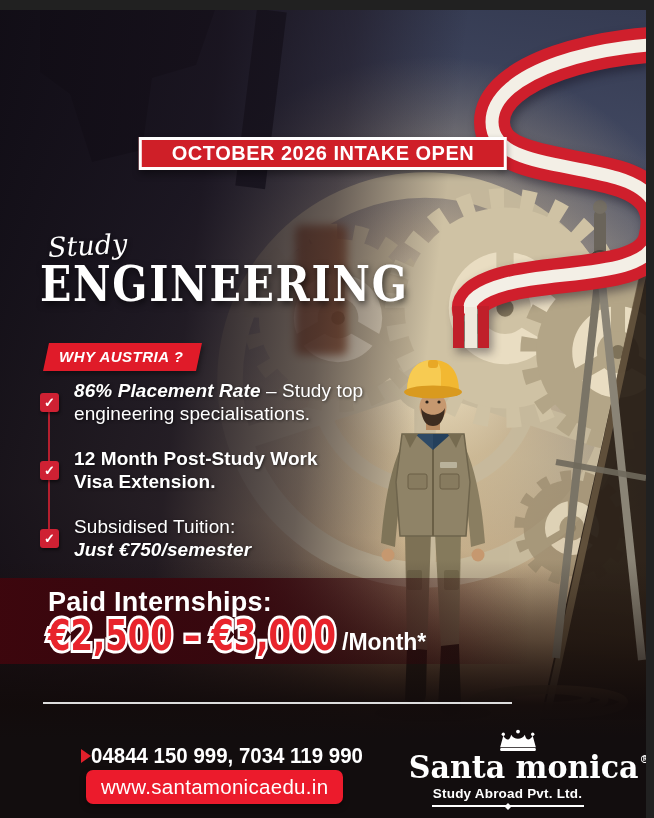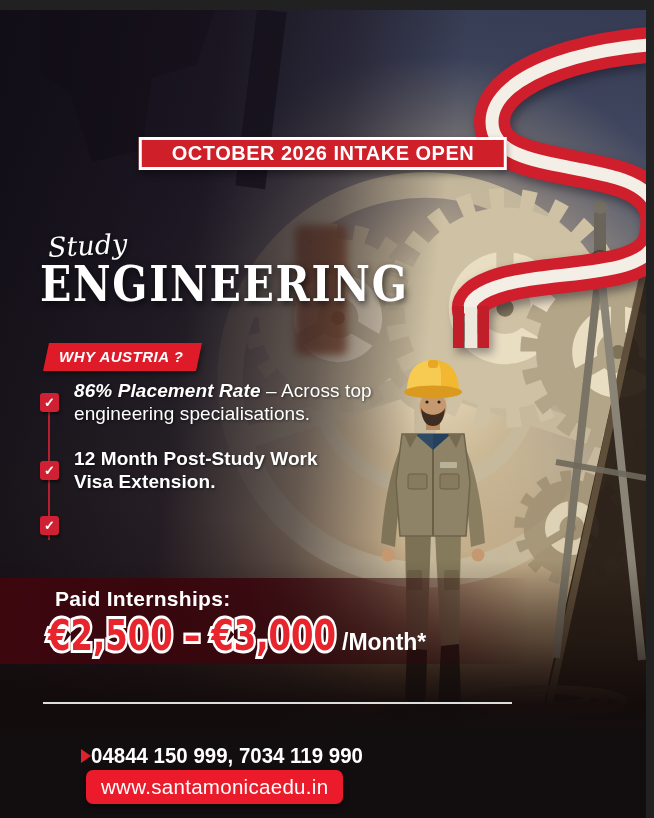--- a/index.html
+++ b/index.html
@@ -39,21 +39,21 @@
     font-weight:700;display:flex;align-items:center;justify-content:center;box-shadow:1px 2px 3px rgba(0,0,0,0.5);}
   .check-text{color:#fff;font-size:19px;line-height:1.2;letter-spacing:0.1px;text-shadow:1px 1px 3px rgba(0,0,0,0.55);}
   .hl{font-weight:700;font-style:italic;}
   .blk{display:block;}
   .item-1{top:370px;width:352px;} .item-1 .check-text{width:318px;}
   .item-2{top:438px;width:320px;} .item-2 .check-text{width:262px;font-weight:bold;}
   .item-3{top:506px;width:320px;}
 
   .band{position:absolute;left:0;top:568px;width:100%;height:86px;
     background:linear-gradient(90deg, rgba(62,6,13,0.96) 0%, rgba(56,6,13,0.9) 38%, rgba(48,5,11,0.5) 62%, rgba(48,5,11,0) 82%);}
-  .band-label{position:absolute;left:48px;top:577px;color:#fff;font-size:21px;font-weight:700;letter-spacing:0.3px;margin-left:7px;}
+  .band-label{position:absolute;left:48px;top:577px;color:#fff;font-size:27px;font-weight:700;letter-spacing:0.3px;}
   .euro-svg{position:absolute;left:44px;top:597px;overflow:visible;}
 
   .terms{position:absolute;left:0;top:676px;width:604px;text-align:right;color:#e8e8e8;font-size:9px;font-weight:700;}
   .rule{position:absolute;left:43px;top:692px;width:469px;height:1.5px;background:#ddd;}
 
   .phone-row{position:absolute;left:43px;top:733px;display:flex;align-items:center;padding-left:38px;}
   .tri{width:0;height:0;border-left:10px solid #e0202b;border-top:7px solid transparent;border-bottom:7px solid transparent;}
   .phone{color:#fff;font-size:22px;font-weight:700;white-space:nowrap;transform:scaleX(0.93);transform-origin:left center;}
   .site-pill{position:absolute;left:40px;top:760px;background:#ec1b2c;color:#fff;font-size:20.5px;
     padding:5px 15px;border-radius:7px;letter-spacing:0.3px;white-space:nowrap;box-shadow:0 3px 6px rgba(0,0,0,0.4);margin-left:46px;}
@@ -213,41 +213,59 @@
 
   <div class="badge">
     <span>WHY AUSTRIA ?</span>
   </div>
 
   <div class="connector"></div>
 
   <div class="check-item item-1">
     <div class="checkbox">✓</div>
     <div class="check-text">
-      <span class="hl">86% Placement Rate</span><span> – Across top engineering specialisations.</span>
+      <span class="hl">86% Placement Rate</span><span> – Study top engineering specialisations.</span>
     </div>
   </div>
 
   <div class="check-item item-2">
     <div class="checkbox">✓</div>
     <div class="check-text">12 Month Post-Study Work Visa Extension.</div>
   </div>
 
   <div class="check-item item-3">
     <div class="checkbox">✓</div>
+    <div class="check-text">
+      <span class="blk">Subsidised Tuition:</span>
+      <span class="blk hl">Just €750/semester</span>
+    </div>
   </div>
 
   <div class="band"></div>
   <div class="band-label">Paid Internships:</div>
   <svg class="euro-svg" width="430" height="56">
     <text x="4" y="43" textLength="288" lengthAdjust="spacingAndGlyphs" font-family="DejaVu Sans, sans-serif" font-size="42" font-weight="800" fill="#e8242c" stroke="#ffffff" stroke-width="6" paint-order="stroke">€2,500 – €3,000</text>
     <text x="298" y="43" font-family="Liberation Sans, sans-serif" font-size="23" font-weight="700" fill="#ffffff">/Month*</text>
   </svg>
 
   <div class="rule"></div>
 
   <div class="phone-row">
     <div class="tri"></div>
     <div class="phone">04844 150 999, 7034 119 990</div>
   </div>
   <div class="site-pill">www.santamonicaedu.in</div>
 
+  <div class="logo">
+    <svg class="crown" viewBox="0 0 40 22">
+      <path d="M3 18 L6 7 C9 12 12 12 13.5 6 C16 11 24 11 26.5 6 C28 12 31 12 34 7 L37 18 Z" fill="#fff"></path>
+      <rect x="3" y="18.5" width="34" height="3" rx="1.2" fill="#fff"></rect>
+      <circle cx="6" cy="5.5" r="1.6" fill="#fff"></circle>
+      <circle cx="20" cy="3" r="1.8" fill="#fff"></circle>
+      <circle cx="34" cy="5.5" r="1.6" fill="#fff"></circle>
+    </svg>
+    <div class="logo-name">
+      <span>Santa monica</span><sup>®</sup>
+    </div>
+    <div class="logo-tag">Study Abroad Pvt. Ltd.</div>
+    <div class="logo-rule"></div>
+  </div>
 </div>
 
 </body></html>

